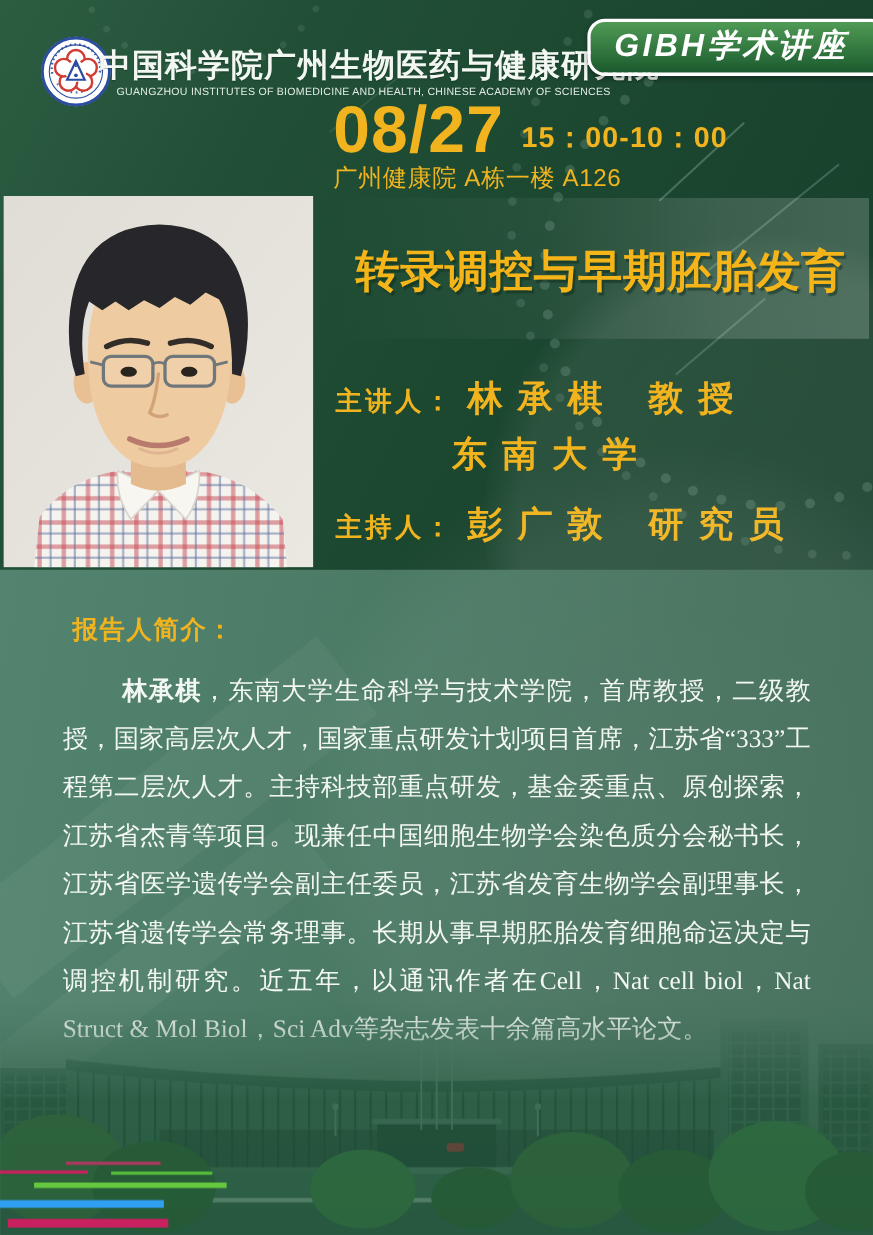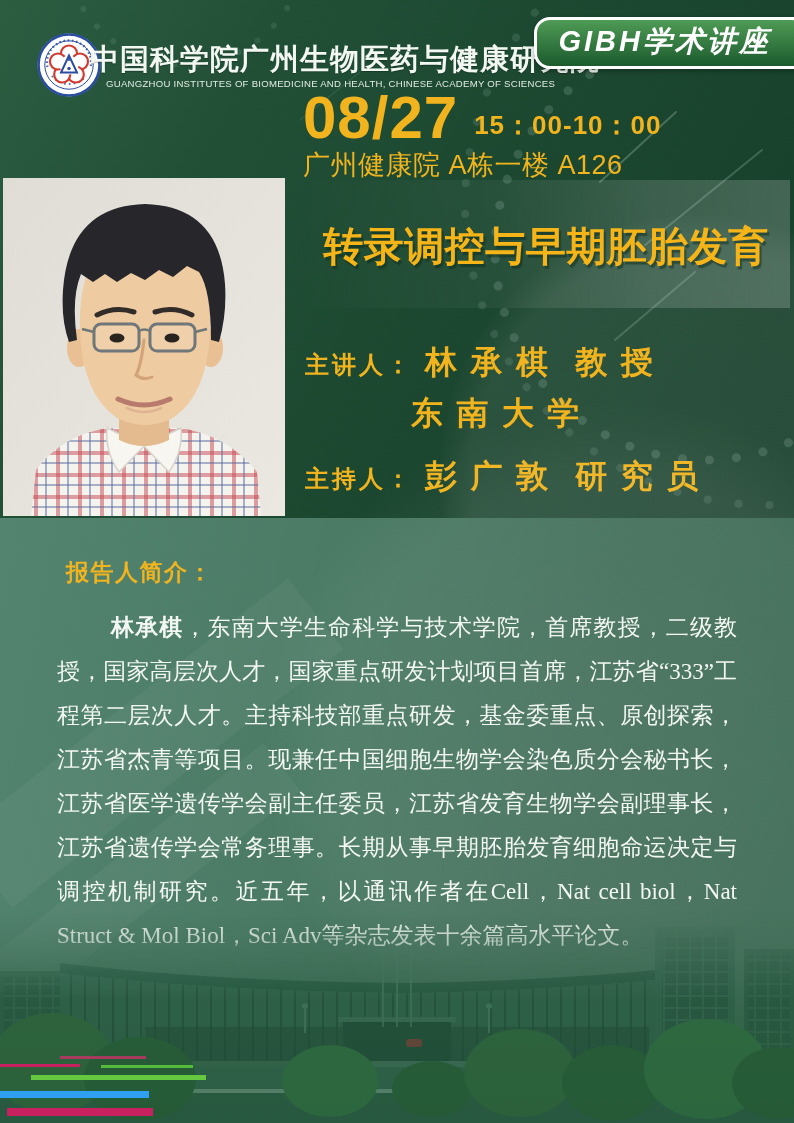--- a/index.html
+++ b/index.html
@@ -43,36 +43,36 @@
     background:linear-gradient(180deg,var(--badge_top,#4f9b55) 0%,var(--badge_bottom,#1b5a2e) 100%);
     box-shadow:0 2px 5px rgba(0,0,0,0.3);
   }
   .badge-text{
     color:#fff;font-size:29px;font-weight:800;font-style:italic;letter-spacing:3px;white-space:nowrap;
   }
   
   .date-row{position:absolute;left:303px;top:88px;display:flex;align-items:flex-end;color:var(--gold,#f1b41e);}
   .date-big{font-size:60px;font-weight:700;line-height:1;letter-spacing:1px;}
   .date-time{font-size:26px;font-weight:600;letter-spacing:1px;margin-left:16px;padding-bottom:5px;white-space:nowrap;}
-  .venue{position:absolute;left:303px;top:147px;color:var(--gold,#f1b41e);font-size:27px;font-weight:500;letter-spacing:0.5px;white-space:nowrap;}
+  .venue{position:absolute;left:303px;top:147px;color:var(--gold,#f1b41e);font-size:22px;font-weight:500;letter-spacing:0.5px;white-space:nowrap;}
   
   .photo{position:absolute;left:3px;top:178px;width:282px;height:338px;overflow:hidden;}
   
   .title{
     position:absolute;left:298px;top:219px;width:496px;margin:0;text-align:center;
     color:#f5b519;font-size:40px;font-weight:800;letter-spacing:0.5px;white-space:nowrap;
     text-shadow:2px 3px 1px rgba(14,44,28,0.5);
   }
   
   .person-line{position:absolute;display:flex;align-items:baseline;color:var(--gold,#f1b41e);white-space:nowrap;}
   .line-speaker{left:305px;top:341px;justify-content:center;}
   .line-host{left:305px;top:455px;}
   .person-label{font-size:24px;font-weight:700;letter-spacing:3px;}
   .person-name{font-size:32px;font-weight:800;letter-spacing:0.42em;margin-left:12px;}
-  .person-degree{font-size:32px;font-weight:800;letter-spacing:0.42em;margin-left:14px;}
+  .person-degree{font-size:32px;font-weight:800;letter-spacing:0.42em;margin-left:28px;}
   .affiliation{
     position:absolute;left:411px;top:392px;color:var(--gold,#f1b41e);
     font-size:32px;font-weight:800;letter-spacing:0.42em;white-space:nowrap;
   }
   
   .bio-section{
     position:absolute;left:0;top:518px;width:794px;height:605px;
     background:linear-gradient(100deg,#538470 0%,#4b7b65 38%,#436f5a 72%,#3d6a54 100%);
   }
   .bio-glow{

